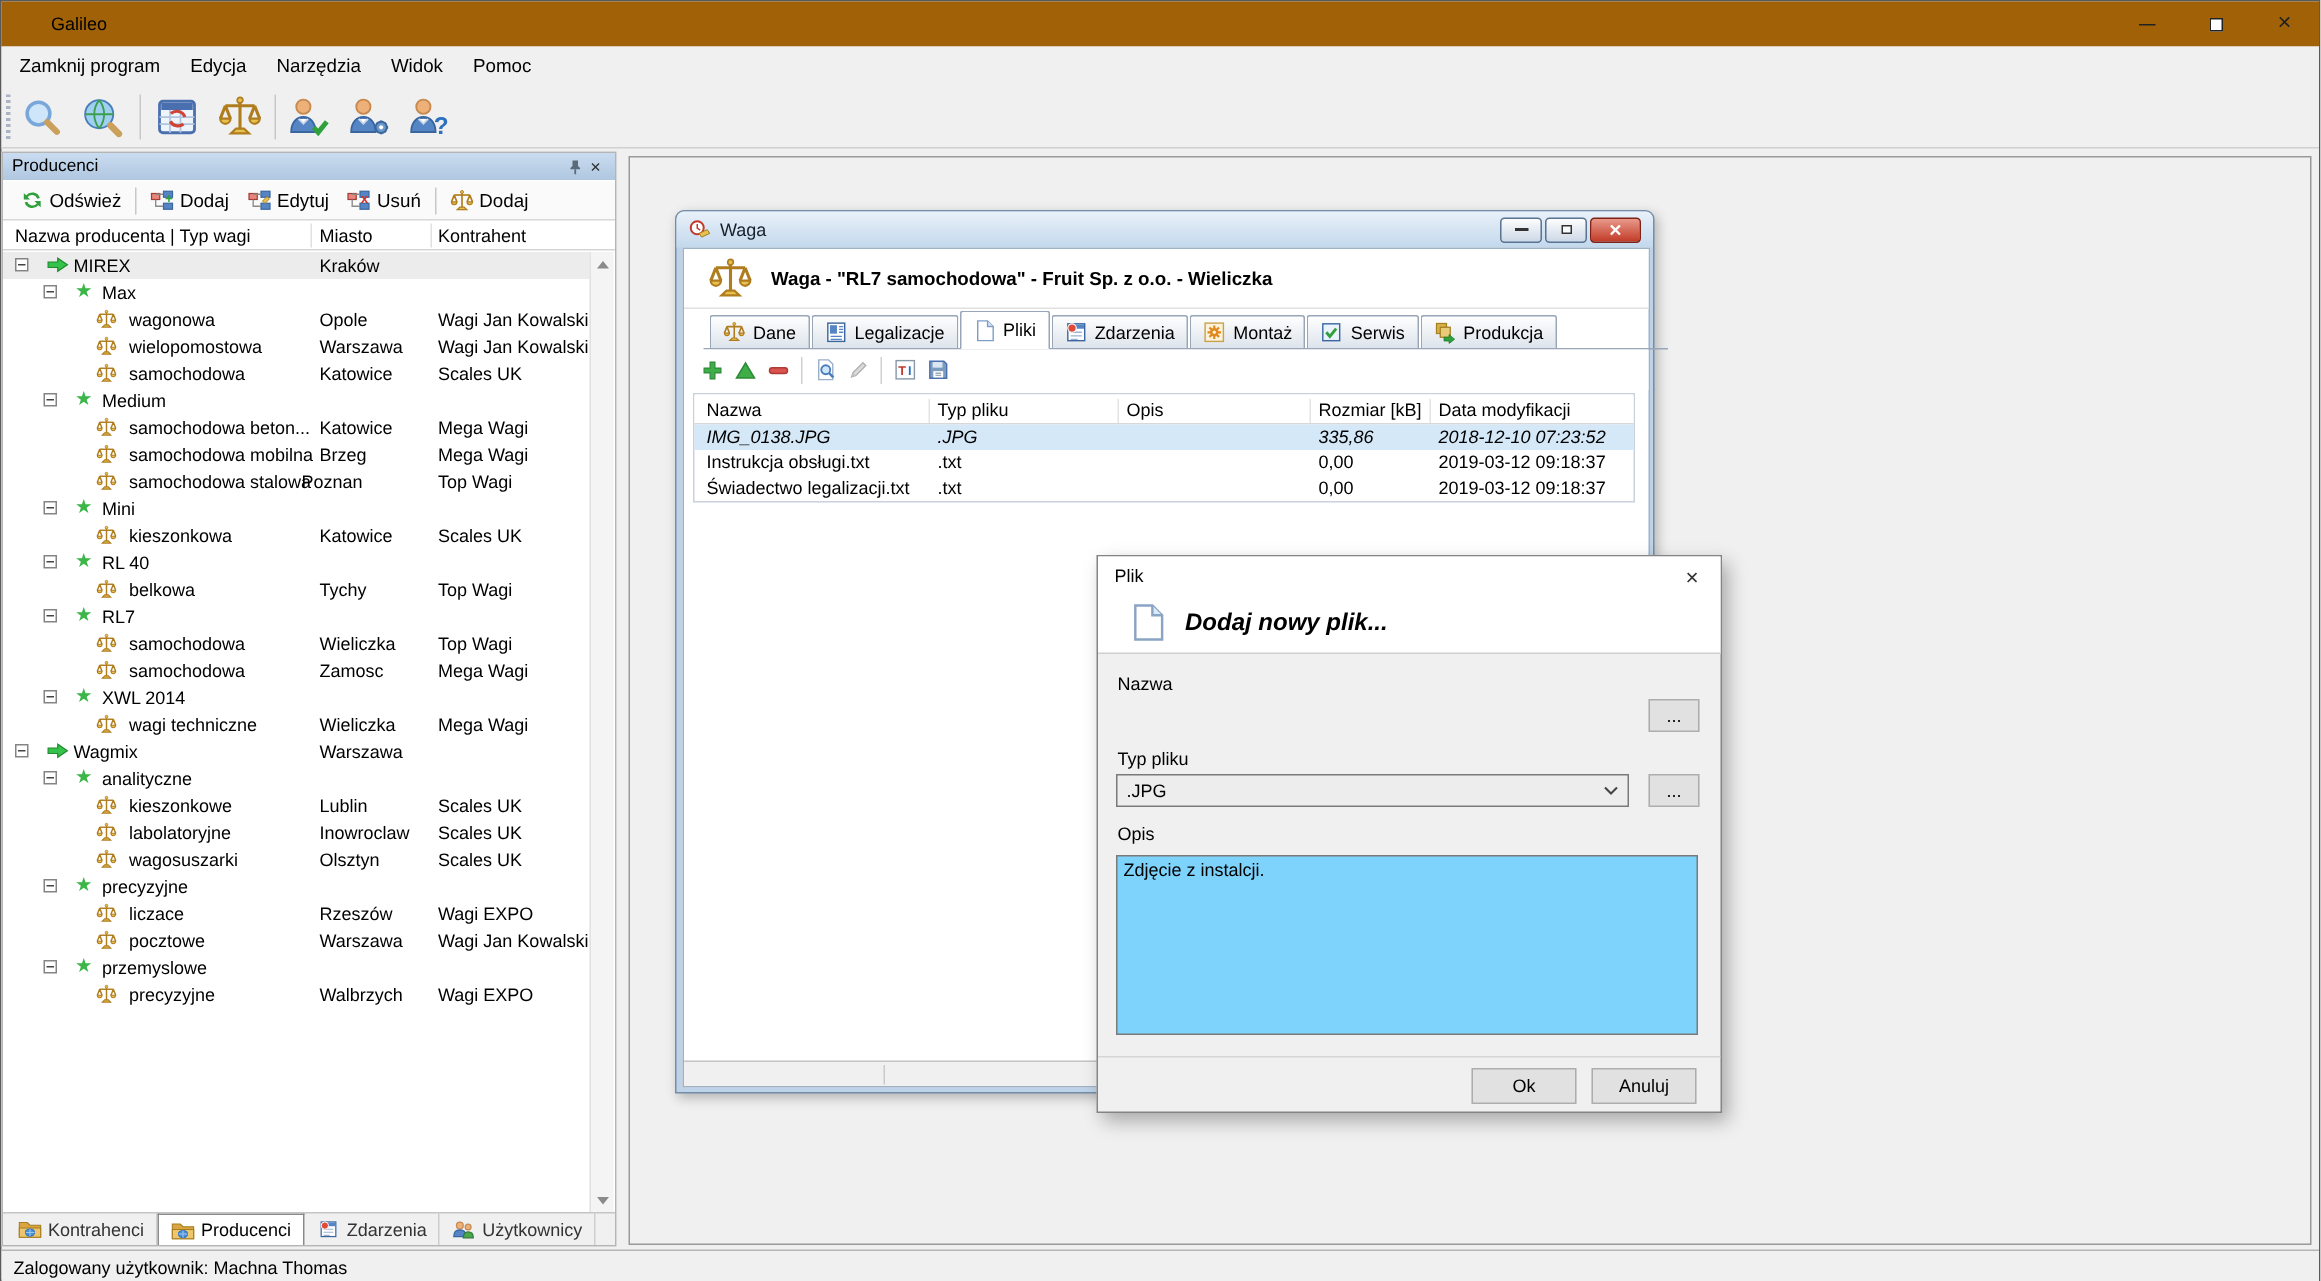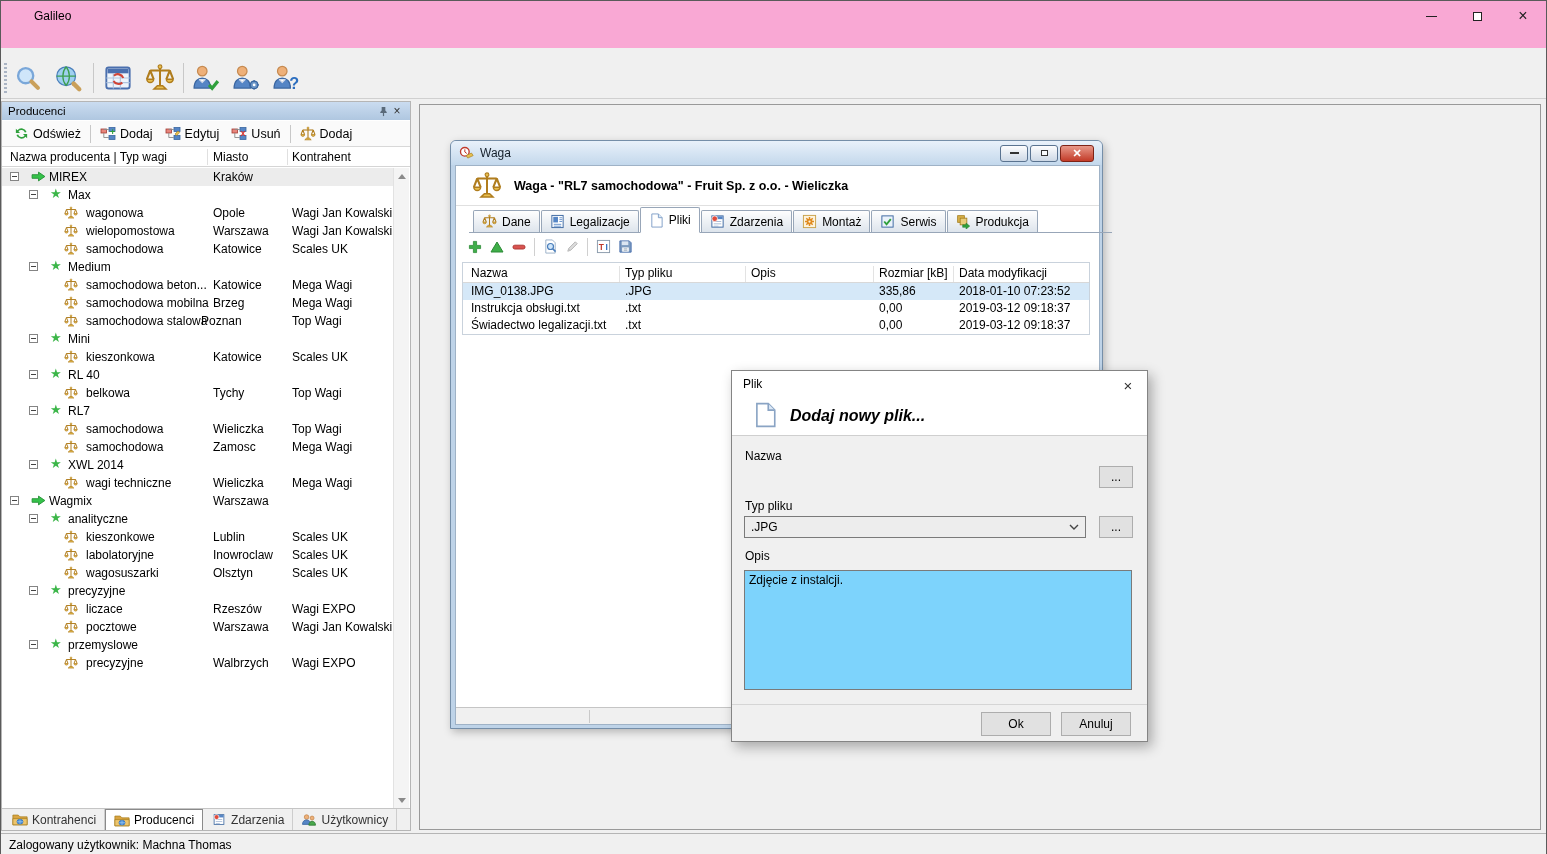--- a/index.html
+++ b/index.html
@@ -3,21 +3,21 @@
 <meta charset="utf-8">
 <style>
   * { margin:0; padding:0; box-sizing:border-box; }
   html,body { width:1547px; height:854px; overflow:hidden; }
   body { font-family:"Liberation Sans", sans-serif; font-size:12px; color:#000; background:#f0f0f0; position:relative; }
   .app { position:absolute; inset:0; border:1px solid #5a5a5a; }
   .icon { display:inline-block; vertical-align:middle; line-height:0; }
   .icon svg { width:100%; height:100%; display:block; }
 
   
-  .titlebar { position:absolute; left:0; top:0; width:100%; height:47px; background:#f9a8d4; }
+  .titlebar { position:absolute; left:0; top:0; width:100%; height:30px; background:#a16207; }
   .titlebar .app-icon { position:absolute; left:10px; top:7px; width:16px; height:16px; }
   .titlebar .title { position:absolute; left:33px; top:8px; font-size:12px; }
   .caption-buttons { position:absolute; right:0; top:0; height:30px; display:flex; }
   .cap { width:46px; height:30px; display:flex; align-items:center; justify-content:center; color:#222; font-size:13px; }
   .cap .bar { width:11px; height:1px; background:#222; }
   .cap .box { width:9px; height:9px; border:1px solid #222; background:#fff; }
   .cap.close { font-size:16px; font-weight:400; }
 
   
   .menubar { position:absolute; left:0; top:30px; width:100%; height:26px; background:#f0f0f0; display:flex; align-items:center; padding-left:2px; }
@@ -85,21 +85,21 @@
            background:linear-gradient(#fefefe,#dde4ec); border:1px solid #98a6b8; border-bottom:none; margin-right:1px; border-radius:2px 2px 0 0; }
   .w-tab.active { background:#fff; height:26px; margin-bottom:-1px; border-bottom:1px solid #fff; }
   .w-toolbar { position:absolute; left:0; top:67px; width:100%; height:27px; display:flex; align-items:center; padding-left:8px; background:#fff; }
   .wt-btn { width:22px; height:22px; display:flex; align-items:center; justify-content:center; }
   .wt-sep { width:1px; height:18px; background:#d0d0d0; margin:0 4px; }
   .w-table { position:absolute; left:6px; top:96px; width:628px; background:#fff; border:1px solid #c9d2dc; }
   .ft-header { position:relative; height:20px; border-bottom:1px solid #d8d8d8; background:#fff; }
   .ft-header span { position:absolute; top:3px; font-size:12px; white-space:nowrap; }
   .ft-sep { position:absolute; top:2px; width:1px; height:16px; background:#e3e3e3; }
   .ft-row { position:relative; height:17px; }
-  .ft-row.sel { background:#d5e8f8; }
+  .ft-row.sel { background:#d5e8f8;font-style:italic; }
   .ft-row span { position:absolute; top:1px; font-size:12px; white-space:nowrap; }
   .w-bottomstrip { position:absolute; left:0; bottom:0; width:100%; height:17px; background:#f0f0f0; border-top:1px solid #c5c5c5; }
   .ws-sep { position:absolute; top:2px; width:1px; height:13px; background:#c9c9c9; }
 
   
   .dialog { position:absolute; left:730px; top:369px; width:417px; height:372px; background:#f0f0f0;
             border:1px solid #848484; box-shadow:4px 5px 12px rgba(0,0,0,.3); }
   .dlg-top { position:absolute; left:0; top:0; width:100%; height:65px; background:#fff; border-bottom:1px solid #cfcfcf; }
   .dlg-title { position:absolute; left:11px; top:6px; font-size:12px; }
   .dlg-close { position:absolute; right:10px; top:5px; width:18px; height:18px; display:flex; align-items:center; justify-content:center; font-size:15px; color:#333; }
@@ -129,20 +129,27 @@
       <div class="cap">
           <span class="bar"></span>
         </div>
       <div class="cap">
           <span class="box"></span>
         </div>
       <div class="cap close">×</div>
     </div>
   </div>
 
+  <div class="menubar" id="menubar">
+      <span class="menu-item">Zamknij program</span>
+      <span class="menu-item">Edycja</span>
+      <span class="menu-item">Narzędzia</span>
+      <span class="menu-item">Widok</span>
+      <span class="menu-item">Pomoc</span>
+    </div>
 
   <div class="toolbar">
     <div class="grip"></div>
     <div class="tb-btn" style="left:10px">
         <span class="icon" style="width:28px;height:28px">
           <svg viewBox="0 0 24 24">
             <circle cx="10" cy="10" r="6.5" fill="#cfe6fa" stroke="#7aa7d9" stroke-width="2"></circle>
             <path d="M15 15l5.5 5.5" stroke="#caa05a" stroke-width="3.5" stroke-linecap="round"></path>
           </svg>
         </span>
@@ -925,21 +932,21 @@
               <span class="ft-sep" style="left:156px"></span>
               <span class="ft-sep" style="left:282px"></span>
               <span class="ft-sep" style="left:410px"></span>
               <span class="ft-sep" style="left:490px"></span>
             </div>
             <div class="ft-row sel">
               <span style="left:8px">IMG_0138.JPG</span>
               <span style="left:162px">.JPG</span>
               <span style="left:288px"></span>
               <span style="left:416px">335,86</span>
-              <span style="left:496px">2018-01-10 07:23:52</span>
+              <span style="left:496px">2018-12-10 07:23:52</span>
             </div>
             <div class="ft-row">
               <span style="left:8px">Instrukcja obsługi.txt</span>
               <span style="left:162px">.txt</span>
               <span style="left:288px"></span>
               <span style="left:416px">0,00</span>
               <span style="left:496px">2019-03-12 09:18:37</span>
             </div>
             <div class="ft-row">
               <span style="left:8px">Świadectwo legalizacji.txt</span>

